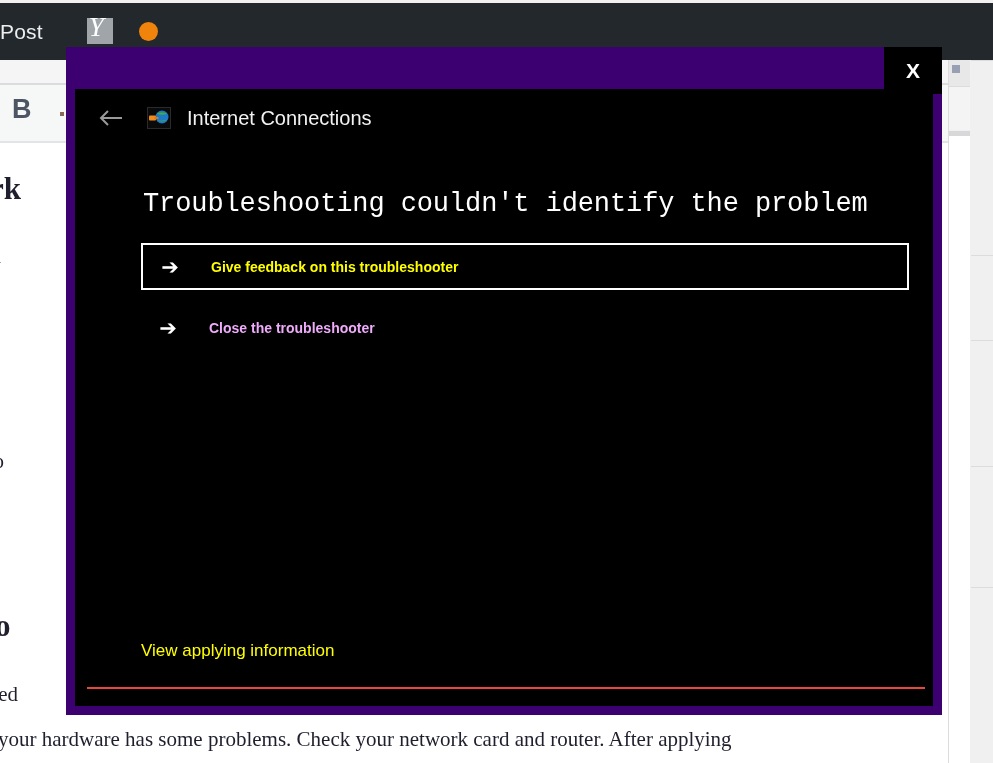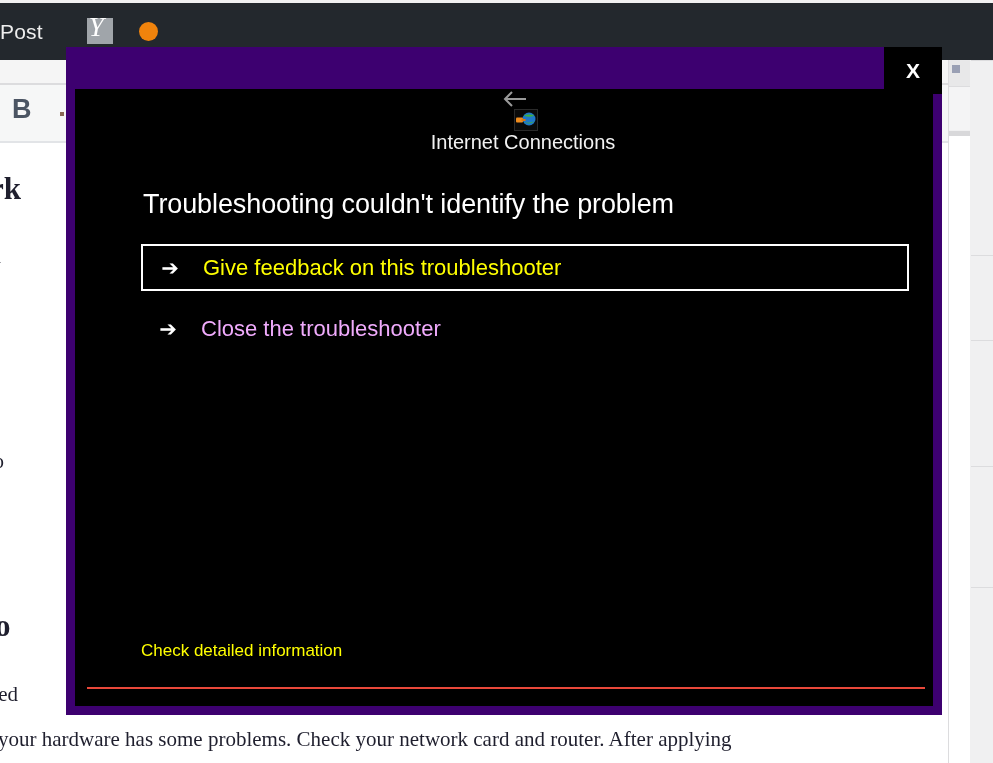--- a/index.html
+++ b/index.html
@@ -281,21 +281,20 @@
     height: 617px;
     background: #000000;
   }
 
   .ts-header {
     display: flex;
     align-items: center;
     height: 58px;
     padding-left: 22px;
     box-sizing: border-box;
-    flex-direction: column;
   }
   .ts-back-arrow {
     width: 28px;
     height: 28px;
     color: #9a9a9a;
     display: flex;
     align-items: center;
     justify-content: center;
     cursor: pointer;
   }
@@ -312,21 +311,21 @@
     margin-left: 16px;
     color: #f2f2f2;
     font-size: 20px;
     font-family: "Liberation Sans", sans-serif;
   }
 
   .ts-heading {
     margin: 42px 0 0 68px;
     color: #ffffff;
     font-size: 27px;
-    font-family: Liberation Sans, sans-serif;
+    font-family: Liberation Mono, monospace;
     font-weight: normal;
     letter-spacing: -0.1px;
   }
   .ts-subtext {
     margin: 23px 0 0 68px;
     color: #ff1d1d;
     font-size: 18px;
     font-family: "Liberation Sans", sans-serif;
   }
 
@@ -349,23 +348,24 @@
   .ts-option .ts-opt-arrow {
     color: #ffffff;
     font-size: 21px;
     margin-left: 16px;
     width: 22px;
     display: flex;
     align-items: center;
     justify-content: center;
   }
   .ts-option .ts-opt-label {
-    margin-left: 22px;
-    font-size: 22px;
-    font-family: "Liberation Sans", sans-serif;
+    margin-left: 30px;
+    font-size: 14px;
+    font-family: "Liberation Sans", sans-serif;
+    font-weight: bold;
   }
   .ts-option.focused .ts-opt-label { color: #ffff00; }
   .ts-option.plain .ts-opt-label { color: #f0abfc; }
   .ts-option.plain { margin-left: 68px; height: 47px; }
   .ts-option.plain .ts-opt-arrow { margin-left: 14px; }
 
   .ts-spacer { height: 14px; }
 
   .ts-detail-link {
     position: absolute;
@@ -488,19 +488,19 @@
         <span class="ts-opt-arrow">➔</span>
         <span class="ts-opt-label">Give feedback on this troubleshooter</span>
       </div>
       <div class="ts-spacer"></div>
       <div class="ts-option plain">
         <span class="ts-opt-arrow">➔</span>
         <span class="ts-opt-label">Close the troubleshooter</span>
       </div>
     </div>
 
-    <a class="ts-detail-link" href="#">Check detailed information</a>
+    <a class="ts-detail-link" href="#">View applying information</a>
 
     <div class="ts-divider"></div>
 
 
   </div>
 </div>
 
 </body></html>

